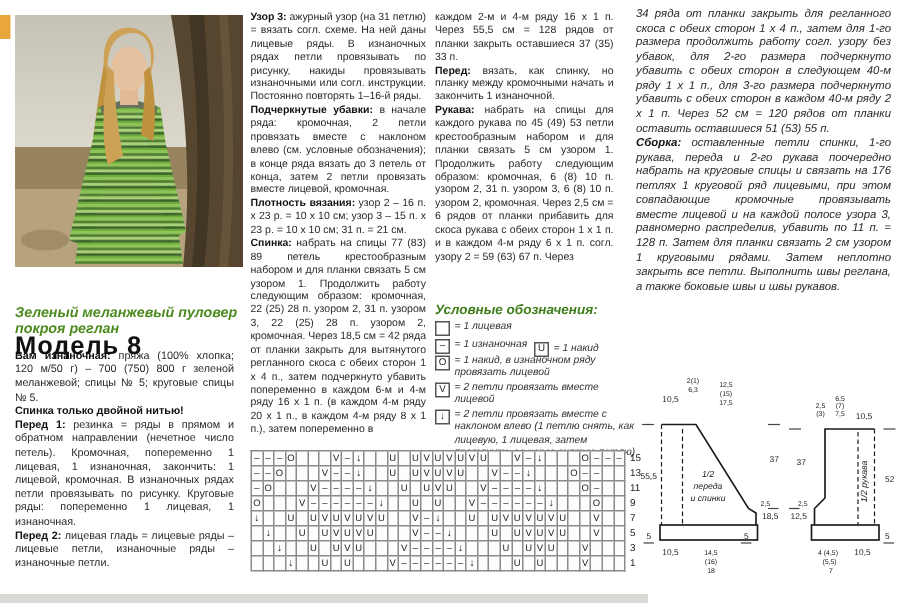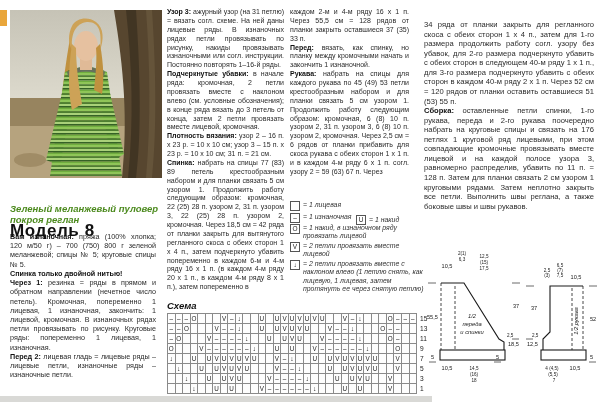--- a/index.html
+++ b/index.html
@@ -9,21 +9,21 @@
   
   #model-title{left:10px;top:180px;font-size:17px;font-weight:700;letter-spacing:.6px;color:#111;margin-top:41px;}
   #subtitle{left:10px;top:204px;width:152px;font-size:9.5px;line-height:1.12;font-weight:700;color:#4c8a1e;font-style:italic;}
   
   .col{text-align:justify;color:#2a2a2a;}
   .col .para{margin:0;}
   .lead{font-weight:700;color:#111;}
   #col1{left:10px;top:232px;width:146px;font-size:7.2px;line-height:1.28;}
   #col2{left:167px;top:8px;width:117px;font-size:7px;line-height:1.27;}
   #col3{left:290px;top:8px;width:119px;font-size:7px;line-height:1.27;}
-  #col4{left:424px;top:20px;width:170px;font-size:7.6px;line-height:1.26;}
+  #col4{left:424px;top:4px;width:170px;font-size:7.6px;line-height:1.26;font-style:italic;}
   
   #photo{left:10px;top:10px;width:152px;height:168px;}
   #corner-tab{left:0;top:10px;width:7px;height:16px;background:#e9a63b;}
   #bottom-strip{left:0;top:396px;width:432px;height:6px;background:#d9d9d6;}
   
   #legend{left:290px;top:201px;width:134px;}
   #legend-title{font-size:9px;font-weight:700;font-style:italic;color:#3f7d19;margin:0 0 3px;}
   .lrow{display:flex;align-items:flex-start;margin:0 0 1.5px;font-size:6.9px;line-height:1.2;}
   .sym{flex:0 0 auto;width:8px;height:8px;border:1px solid #555;margin:0 3px 0 0;
        display:flex;align-items:center;justify-content:center;font-size:6.5px;color:#222;background:#fff;}
@@ -88,40 +88,41 @@
     <path d="M62,34 C58,60 58,84 62,100 L72,94 C68,72 66,52 66,38 Z" fill="#cda257"></path>
     <path d="M90,34 C94,56 94,72 92,84 L84,80 C86,62 87,48 86,38 Z" fill="#c0913f"></path>
   </svg>
 
   <div class="abs" id="model-title">Модель 8</div>
   <div class="abs" id="subtitle">Зеленый меланжевый пуловер покроя реглан</div>
 
   <div class="abs col" id="col1">
       <p class="para"><span class="lead">Вам изнаночная:</span> пряжа (100% хлопка; 120 м/50 г) – 700 (750) 800 г зеленой меланжевой; спицы № 5; круговые спицы № 5.</p>
       <p class="para"><span class="lead">Спинка только двойной нитью!</span></p>
-      <p class="para"><span class="lead">Через 1:</span> резинка = ряды в прямом и обратном направлении (нечетное число петель). Кромочная, попеременно 1 лицевая, 1 изнаночная, закончить: 1 лицевой, кромочная. В изнаночных рядах петли провязывать по рисунку. Круговые ряды: попеременно 1 лицевая, 1 изнаночная.</p>
+      <p class="para"><span class="lead">Перед 1:</span> резинка = ряды в прямом и обратном направлении (нечетное число петель). Кромочная, попеременно 1 лицевая, 1 изнаночная, закончить: 1 лицевой, кромочная. В изнаночных рядах петли провязывать по рисунку. Круговые ряды: попеременно 1 лицевая, 1 изнаночная.</p>
       <p class="para"><span class="lead">Перед 2:</span> лицевая гладь = лицевые ряды – лицевые петли, изнаночные ряды – изнаночные петли.</p>
     </div>
   <div class="abs col" id="col2">
       <p class="para"><span class="lead">Узор 3:</span> ажурный узор (на 31 петлю) = вязать согл. схеме. На ней даны лицевые ряды. В изнаночных рядах петли провязывать по рисунку, накиды провязывать изнаночными или согл. инструкции. Постоянно повторять 1–16-й ряды.</p>
       <p class="para"><span class="lead">Подчеркнутые убавки:</span> в начале ряда: кромочная, 2 петли провязать вместе с наклоном влево (см. условные обозначения); в конце ряда вязать до 3 петель от конца, затем 2 петли провязать вместе лицевой, кромочная.</p>
       <p class="para"><span class="lead">Плотность вязания:</span> узор 2 – 16 п. х 23 р. = 10 х 10 см; узор 3 – 15 п. х 23 р. = 10 х 10 см; 31 п. = 21 см.</p>
       <p class="para"><span class="lead">Спинка:</span> набрать на спицы 77 (83) 89 петель крестообразным набором и для планки связать 5 см узором 1. Продолжить работу следующим образом: кромочная, 22 (25) 28 п. узором 2, 31 п. узором 3, 22 (25) 28 п. узором 2, кромочная. Через 18,5 см = 42 ряда от планки закрыть для вытянутого регланного скоса с обеих сторон 1 х 4 п., затем подчеркнуто убавить попеременно в каждом 6-м и 4-м ряду 16 х 1 п. (в каждом 4-м ряду 20 х 1 п., в каждом 4-м ряду 8 х 1 п.), затем попеременно в</p>
     </div>
   <div class="abs col" id="col3">
       <p class="para">каждом 2-м и 4-м ряду 16 х 1 п. Через 55,5 см = 128 рядов от планки закрыть оставшиеся 37 (35) 33 п.</p>
       <p class="para"><span class="lead">Перед:</span> вязать, как спинку, но планку между кромочными начать и закончить 1 изнаночной.</p>
       <p class="para"><span class="lead">Рукава:</span> набрать на спицы для каждого рукава по 45 (49) 53 петли крестообразным набором и для планки связать 5 см узором 1. Продолжить работу следующим образом: кромочная, 6 (8) 10 п. узором 2, 31 п. узором 3, 6 (8) 10 п. узором 2, кромочная. Через 2,5 см = 6 рядов от планки прибавить для скоса рукава с обеих сторон 1 х 1 п. и в каждом 4-м ряду 6 х 1 п. согл. узору 2 = 59 (63) 67 п. Через</p>
     </div>
   <div class="abs col" id="col4">
       <p class="para">34 ряда от планки закрыть для регланного скоса с обеих сторон 1 х 4 п., затем для 1-го размера продолжить работу согл. узору без убавок, для 2-го размера подчеркнуто убавить с обеих сторон в следующем 40-м ряду 1 х 1 п., для 3-го размера подчеркнуто убавить с обеих сторон в каждом 40-м ряду 2 х 1 п. Через 52 см = 120 рядов от планки оставить оставшиеся 51 (53) 55 п.</p>
       <p class="para"><span class="lead">Сборка:</span> оставленные петли спинки, 1-го рукава, переда и 2-го рукава поочередно набрать на круговые спицы и связать на 176 петлях 1 круговой ряд лицевыми, при этом совпадающие кромочные провязывать вместе лицевой и на каждой полосе узора 3, равномерно распределив, убавить по 11 п. = 128 п. Затем для планки связать 2 см узором 1 круговыми рядами. Затем неплотно закрыть все петли. Выполнить швы реглана, а также боковые швы и швы рукавов.</p>
     </div>
 
   <div class="abs" id="legend">
+    <div id="legend-title">Условные обозначения:</div>
     <div id="legend-body" style="position:relative;">
       <div id="legend-entries">
           <div class="lrow">
             <span class="sym"></span>
             <span class="ltxt">= 1 лицевая</span>
           </div>
           <div class="lrow">
             <span class="sym">–</span>
             <span class="ltxt">= 1 изнаночная</span>
           </div>
@@ -139,21 +140,20 @@
           </div>
         </div>
       <div id="legend-right" class="lrow">
         <span class="sym" id="legend-right-sym">U</span>
         <span class="ltxt">= 1 накид</span>
       </div>
     </div>
   </div>
 
   <div class="abs" id="chart">
-    <div id="chart-title">Схема</div>
     <div id="chart-wrap">
       <div id="chart-grid">
           <div class="cell">–</div>
           <div class="cell">–</div>
           <div class="cell">–</div>
           <div class="cell">O</div>
           <div class="cell"></div>
           <div class="cell"></div>
           <div class="cell"></div>
           <div class="cell">V</div>

